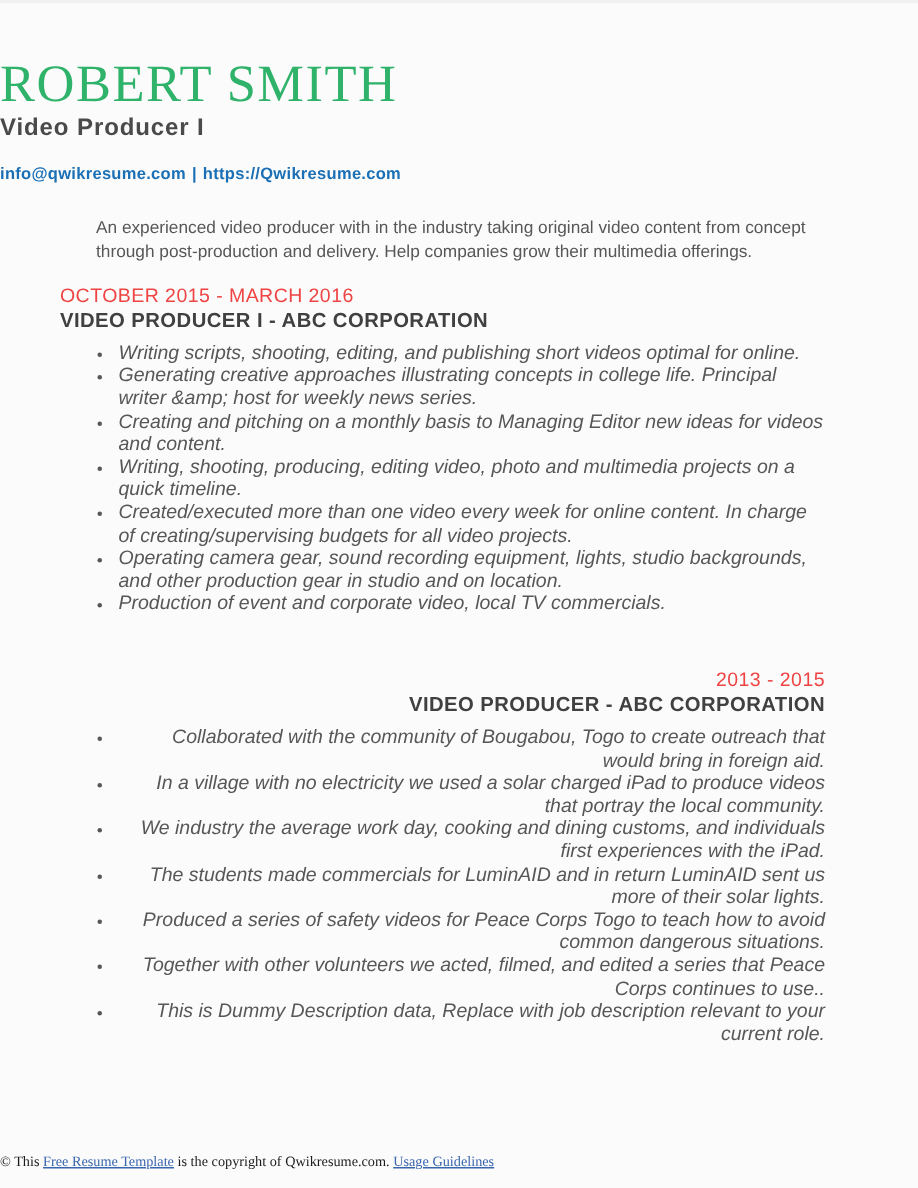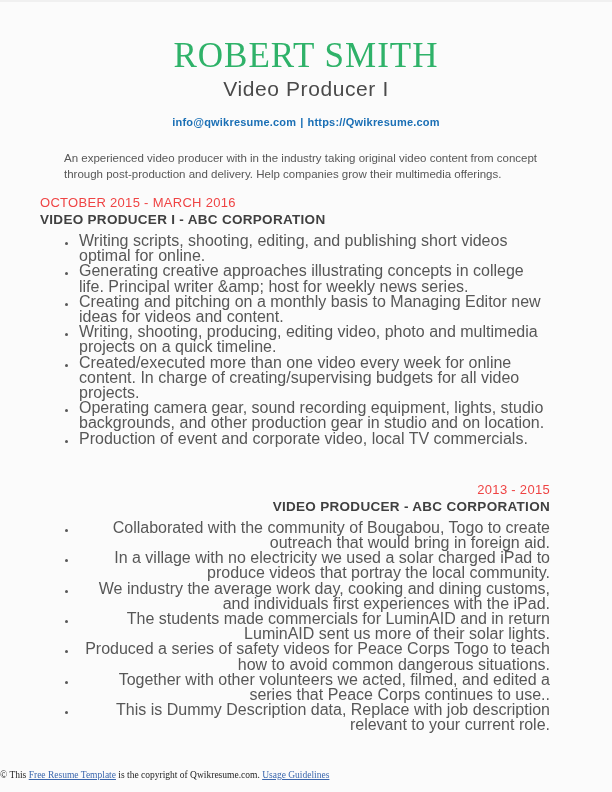--- a/index.html
+++ b/index.html
@@ -10,33 +10,33 @@
     background: #fbfbfb;
     font-family: "Liberation Sans", sans-serif;
     position: relative;
     overflow: hidden;
   }
   .page {
     position: absolute;
     inset: 0;
     border-top: 2px solid #f0f0f0;
   }
-  header { text-align: center; padding-top: 36px; }
+  header { padding-top: 36px; }
   .name {
     font-family: "Liberation Serif", serif;
     font-weight: normal;
     font-size: 35px;
     line-height: 36px;
     letter-spacing: 1px;
     color: #2fb269;
     margin: 0;
   }
   .subtitle {
-    font-size: 21px;
-    font-weight: normal;
+    font-size: 16px;
+    font-weight: bold;
     color: #4a4a4a;
     letter-spacing: 0.6px;
     margin-top: 3px;
   }
   .contact {
     margin-top: 15px;
     font-size: 11px;
     font-weight: bold;
     color: #1a6fb5;
     letter-spacing: 0.2px;
@@ -63,24 +63,25 @@
     color: #404040;
     letter-spacing: 0.3px;
     margin-top: 2px;
   }
   ul.bullets {
     margin: 6px 0 0 0;
     padding-left: 37px;
     list-style: disc outside;
   }
   ul.bullets li {
-    font-size: 16px;
+    font-size: 13px;
     line-height: 15.2px;
     color: #575757;
     padding-left: 2px;
+    font-style: italic;
   }
   ul.bullets li::marker { font-size: 9px; color: #575757; }
   footer {
     position: absolute;
     left: 0;
     right: 0;
     bottom: 12px;
     font-family: "Liberation Serif", serif;
     font-size: 9.5px;
     color: #1c1c1c;

